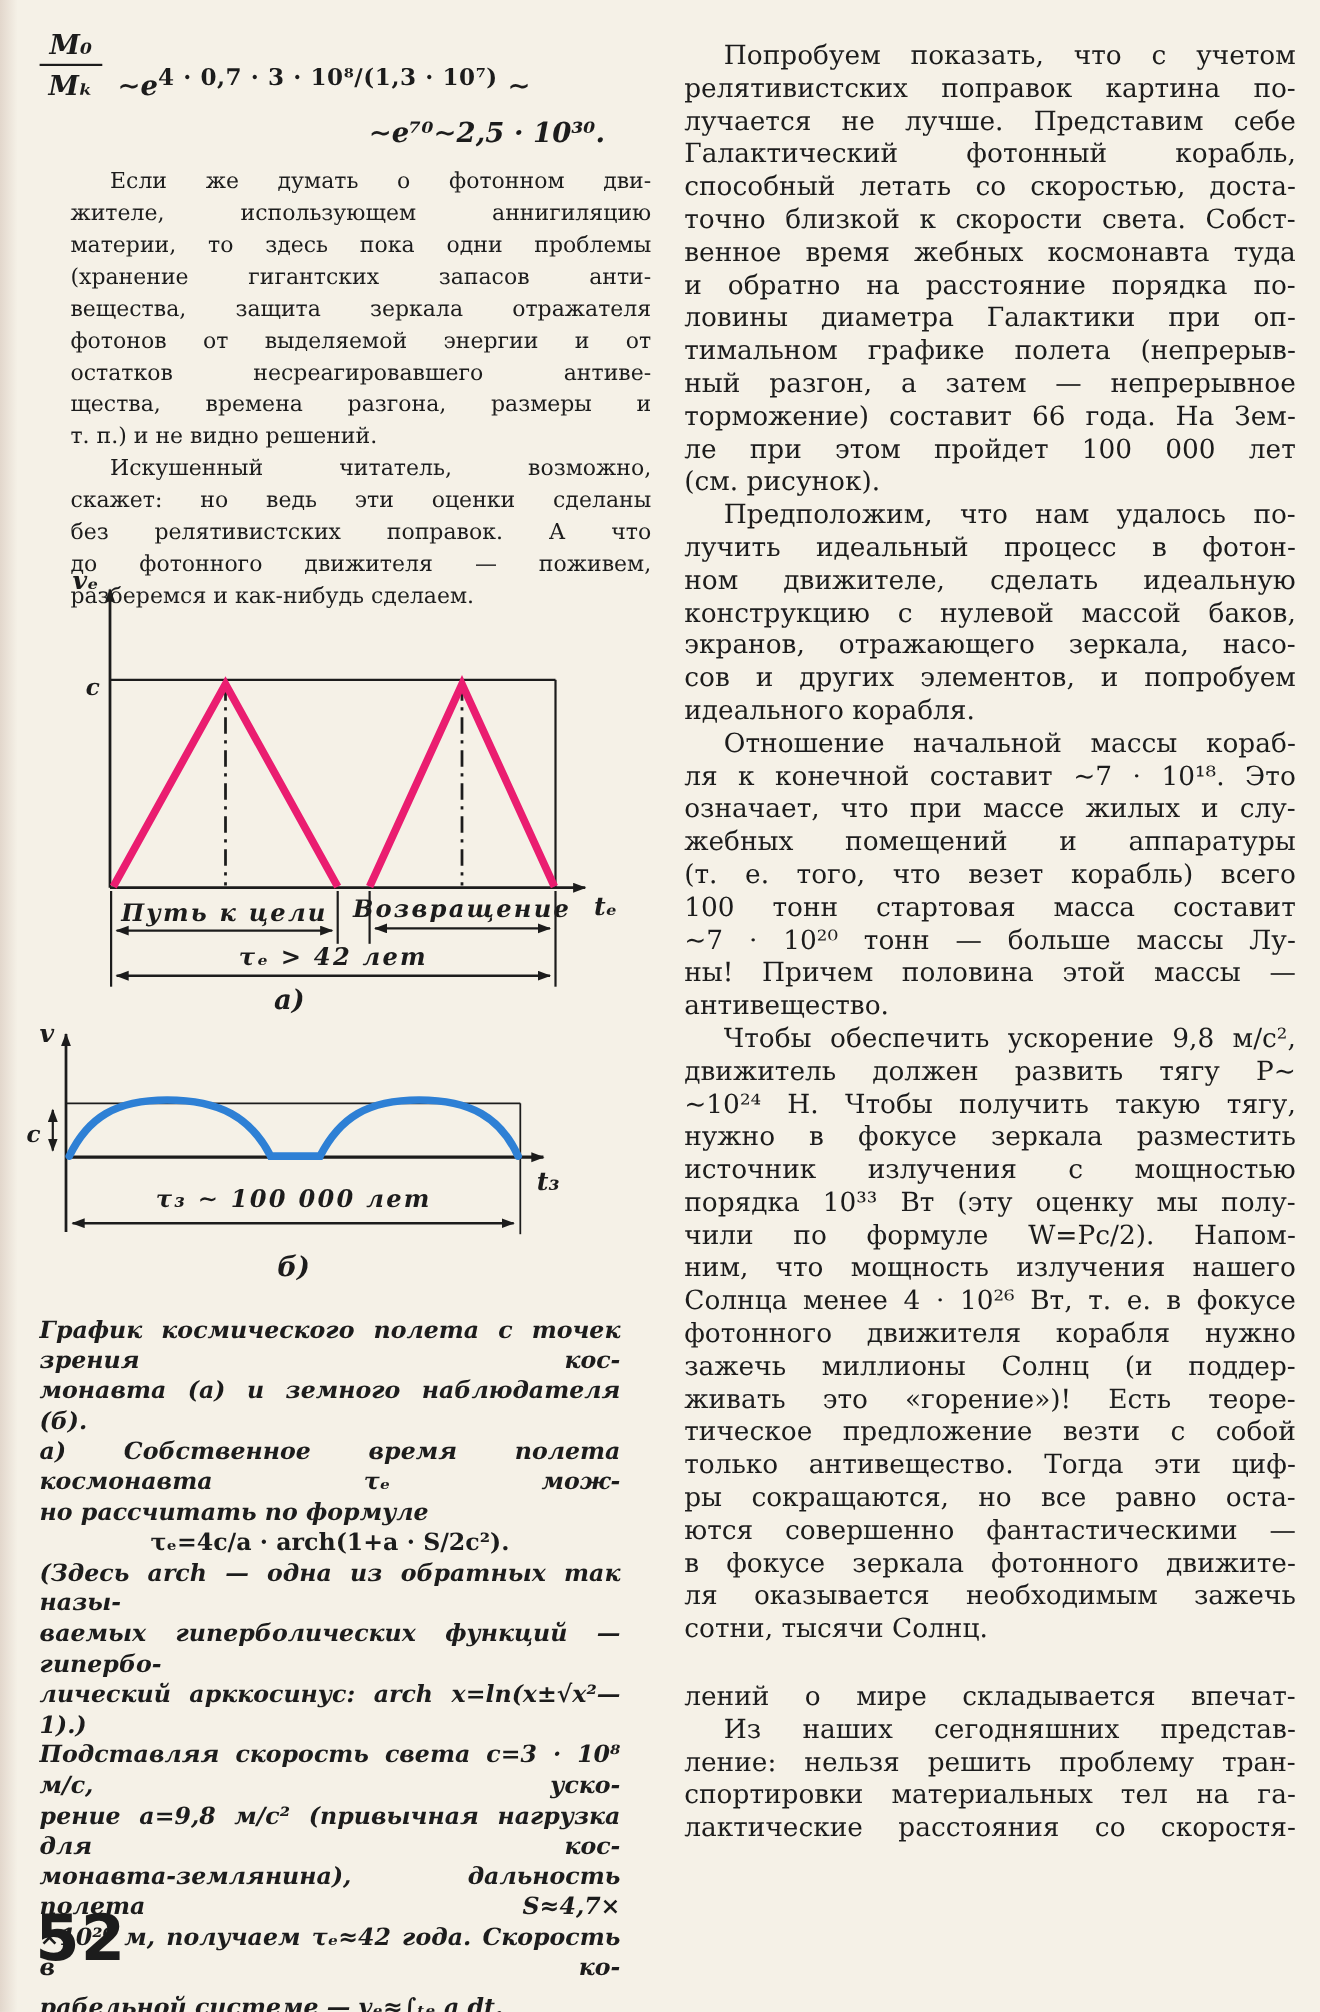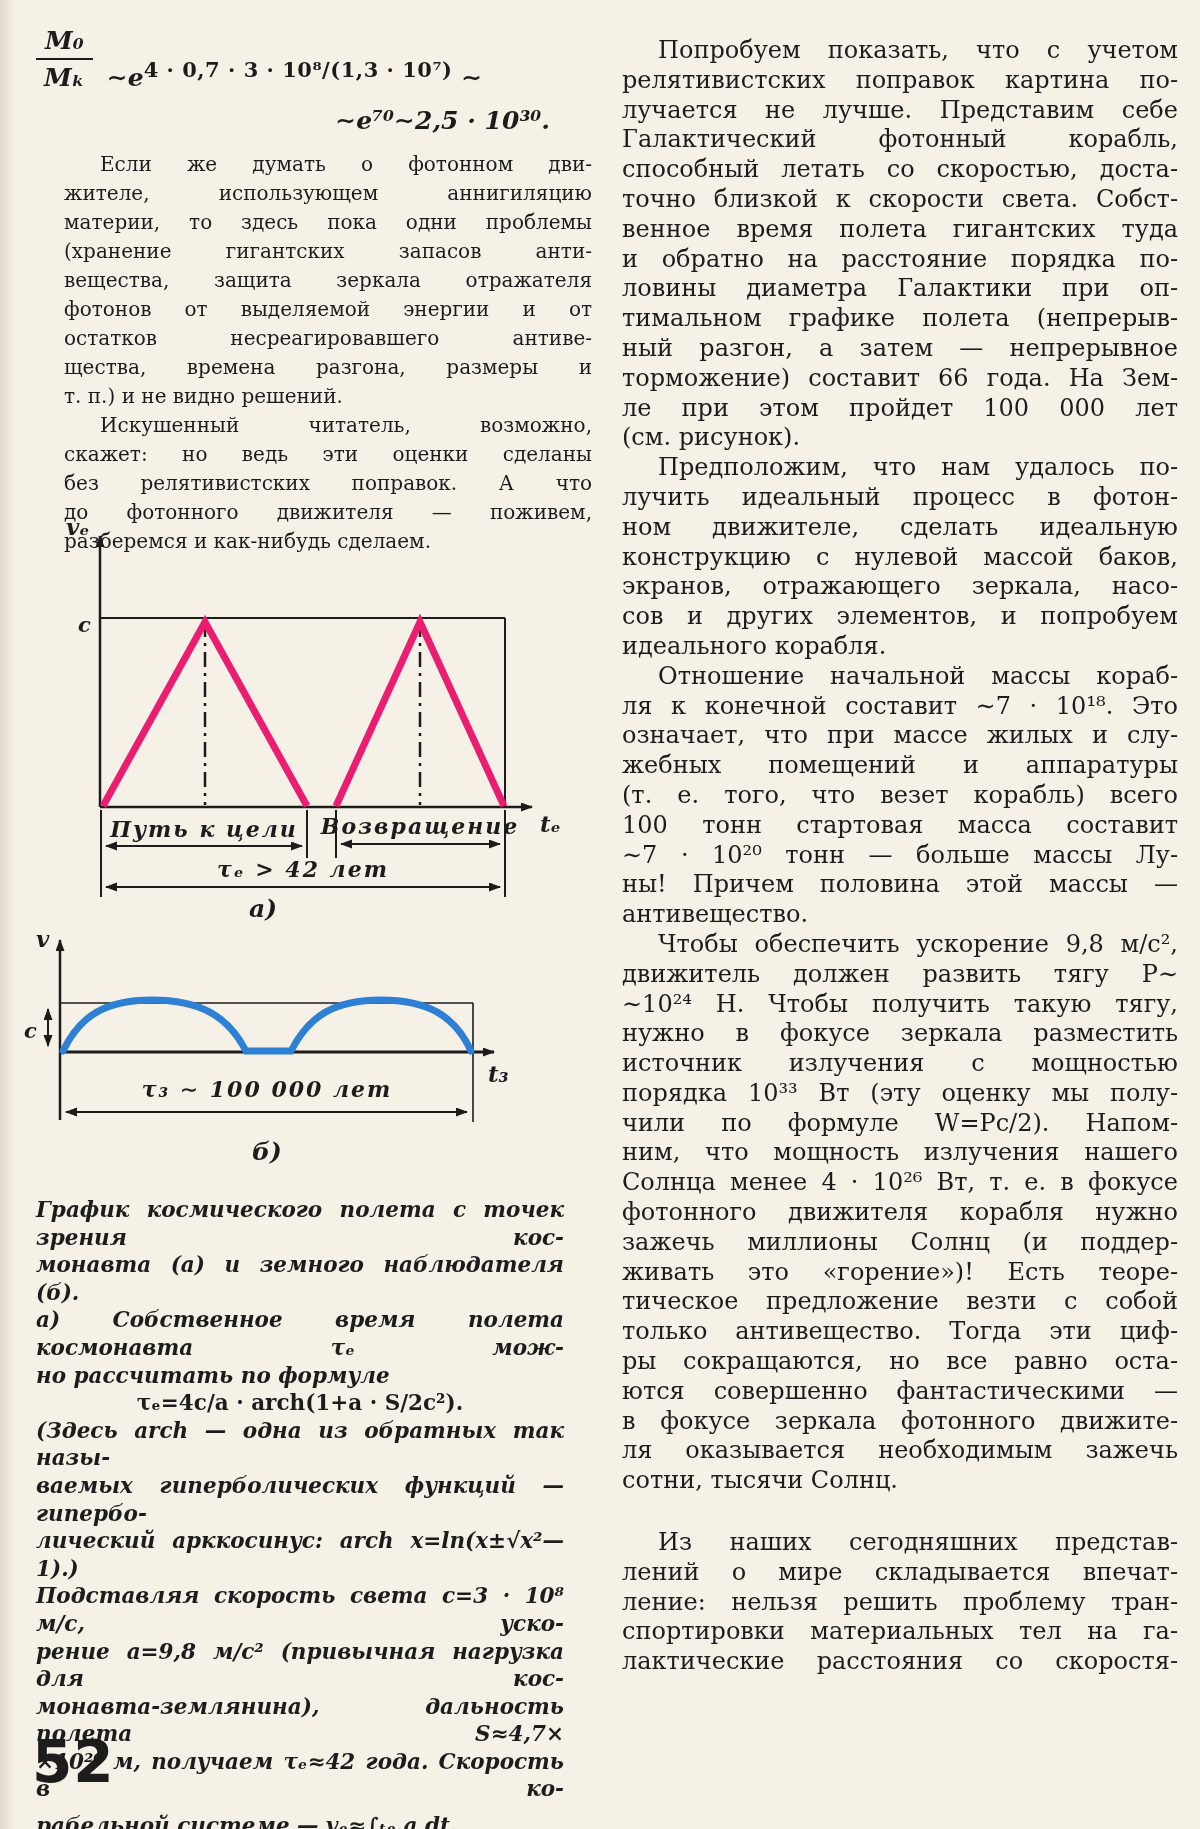--- a/index.html
+++ b/index.html
@@ -170,21 +170,21 @@
 <div class="pageno">52</div>
 
 <div class="col-right">
   <div class="para">
       <div class="ln a-j ind">Попробуем показать, что с учетом</div>
       <div class="ln a-j">релятивистских поправок картина по-</div>
       <div class="ln a-j">лучается не лучше. Представим себе</div>
       <div class="ln a-j">Галактический фотонный корабль,</div>
       <div class="ln a-j">способный летать со скоростью, доста-</div>
       <div class="ln a-j">точно близкой к скорости света. Собст-</div>
-      <div class="ln a-j">венное время полета гигантских туда</div>
+      <div class="ln a-j">венное время жебных космонавта туда</div>
       <div class="ln a-j">и обратно на расстояние порядка по-</div>
       <div class="ln a-j">ловины диаметра Галактики при оп-</div>
       <div class="ln a-j">тимальном графике полета (непрерыв-</div>
       <div class="ln a-j">ный разгон, а затем — непрерывное</div>
       <div class="ln a-j">торможение) составит 66 года. На Зем-</div>
       <div class="ln a-j">ле при этом пройдет 100 000 лет</div>
       <div class="ln a-l">(см. рисунок).</div>
     </div>
   <div class="para">
       <div class="ln a-j ind">Предположим, что нам удалось по-</div>
@@ -221,19 +221,19 @@
       <div class="ln a-j">живать это «горение»)! Есть теоре-</div>
       <div class="ln a-j">тическое предложение везти с собой</div>
       <div class="ln a-j">только антивещество. Тогда эти циф-</div>
       <div class="ln a-j">ры сокращаются, но все равно оста-</div>
       <div class="ln a-j">ются совершенно фантастическими —</div>
       <div class="ln a-j">в фокусе зеркала фотонного движите-</div>
       <div class="ln a-j">ля оказывается необходимым зажечь</div>
       <div class="ln a-l">сотни, тысячи Солнц.</div>
     </div>
   <div class="para gap-top">
+      <div class="ln a-j">лений о мире складывается впечат-</div>
       <div class="ln a-j ind">Из наших сегодняшних представ-</div>
-      <div class="ln a-j">лений о мире складывается впечат-</div>
       <div class="ln a-j">ление: нельзя решить проблему тран-</div>
       <div class="ln a-j">спортировки материальных тел на га-</div>
       <div class="ln a-j">лактические расстояния со скоростя-</div>
     </div>
 </div>
 
 </body></html>

